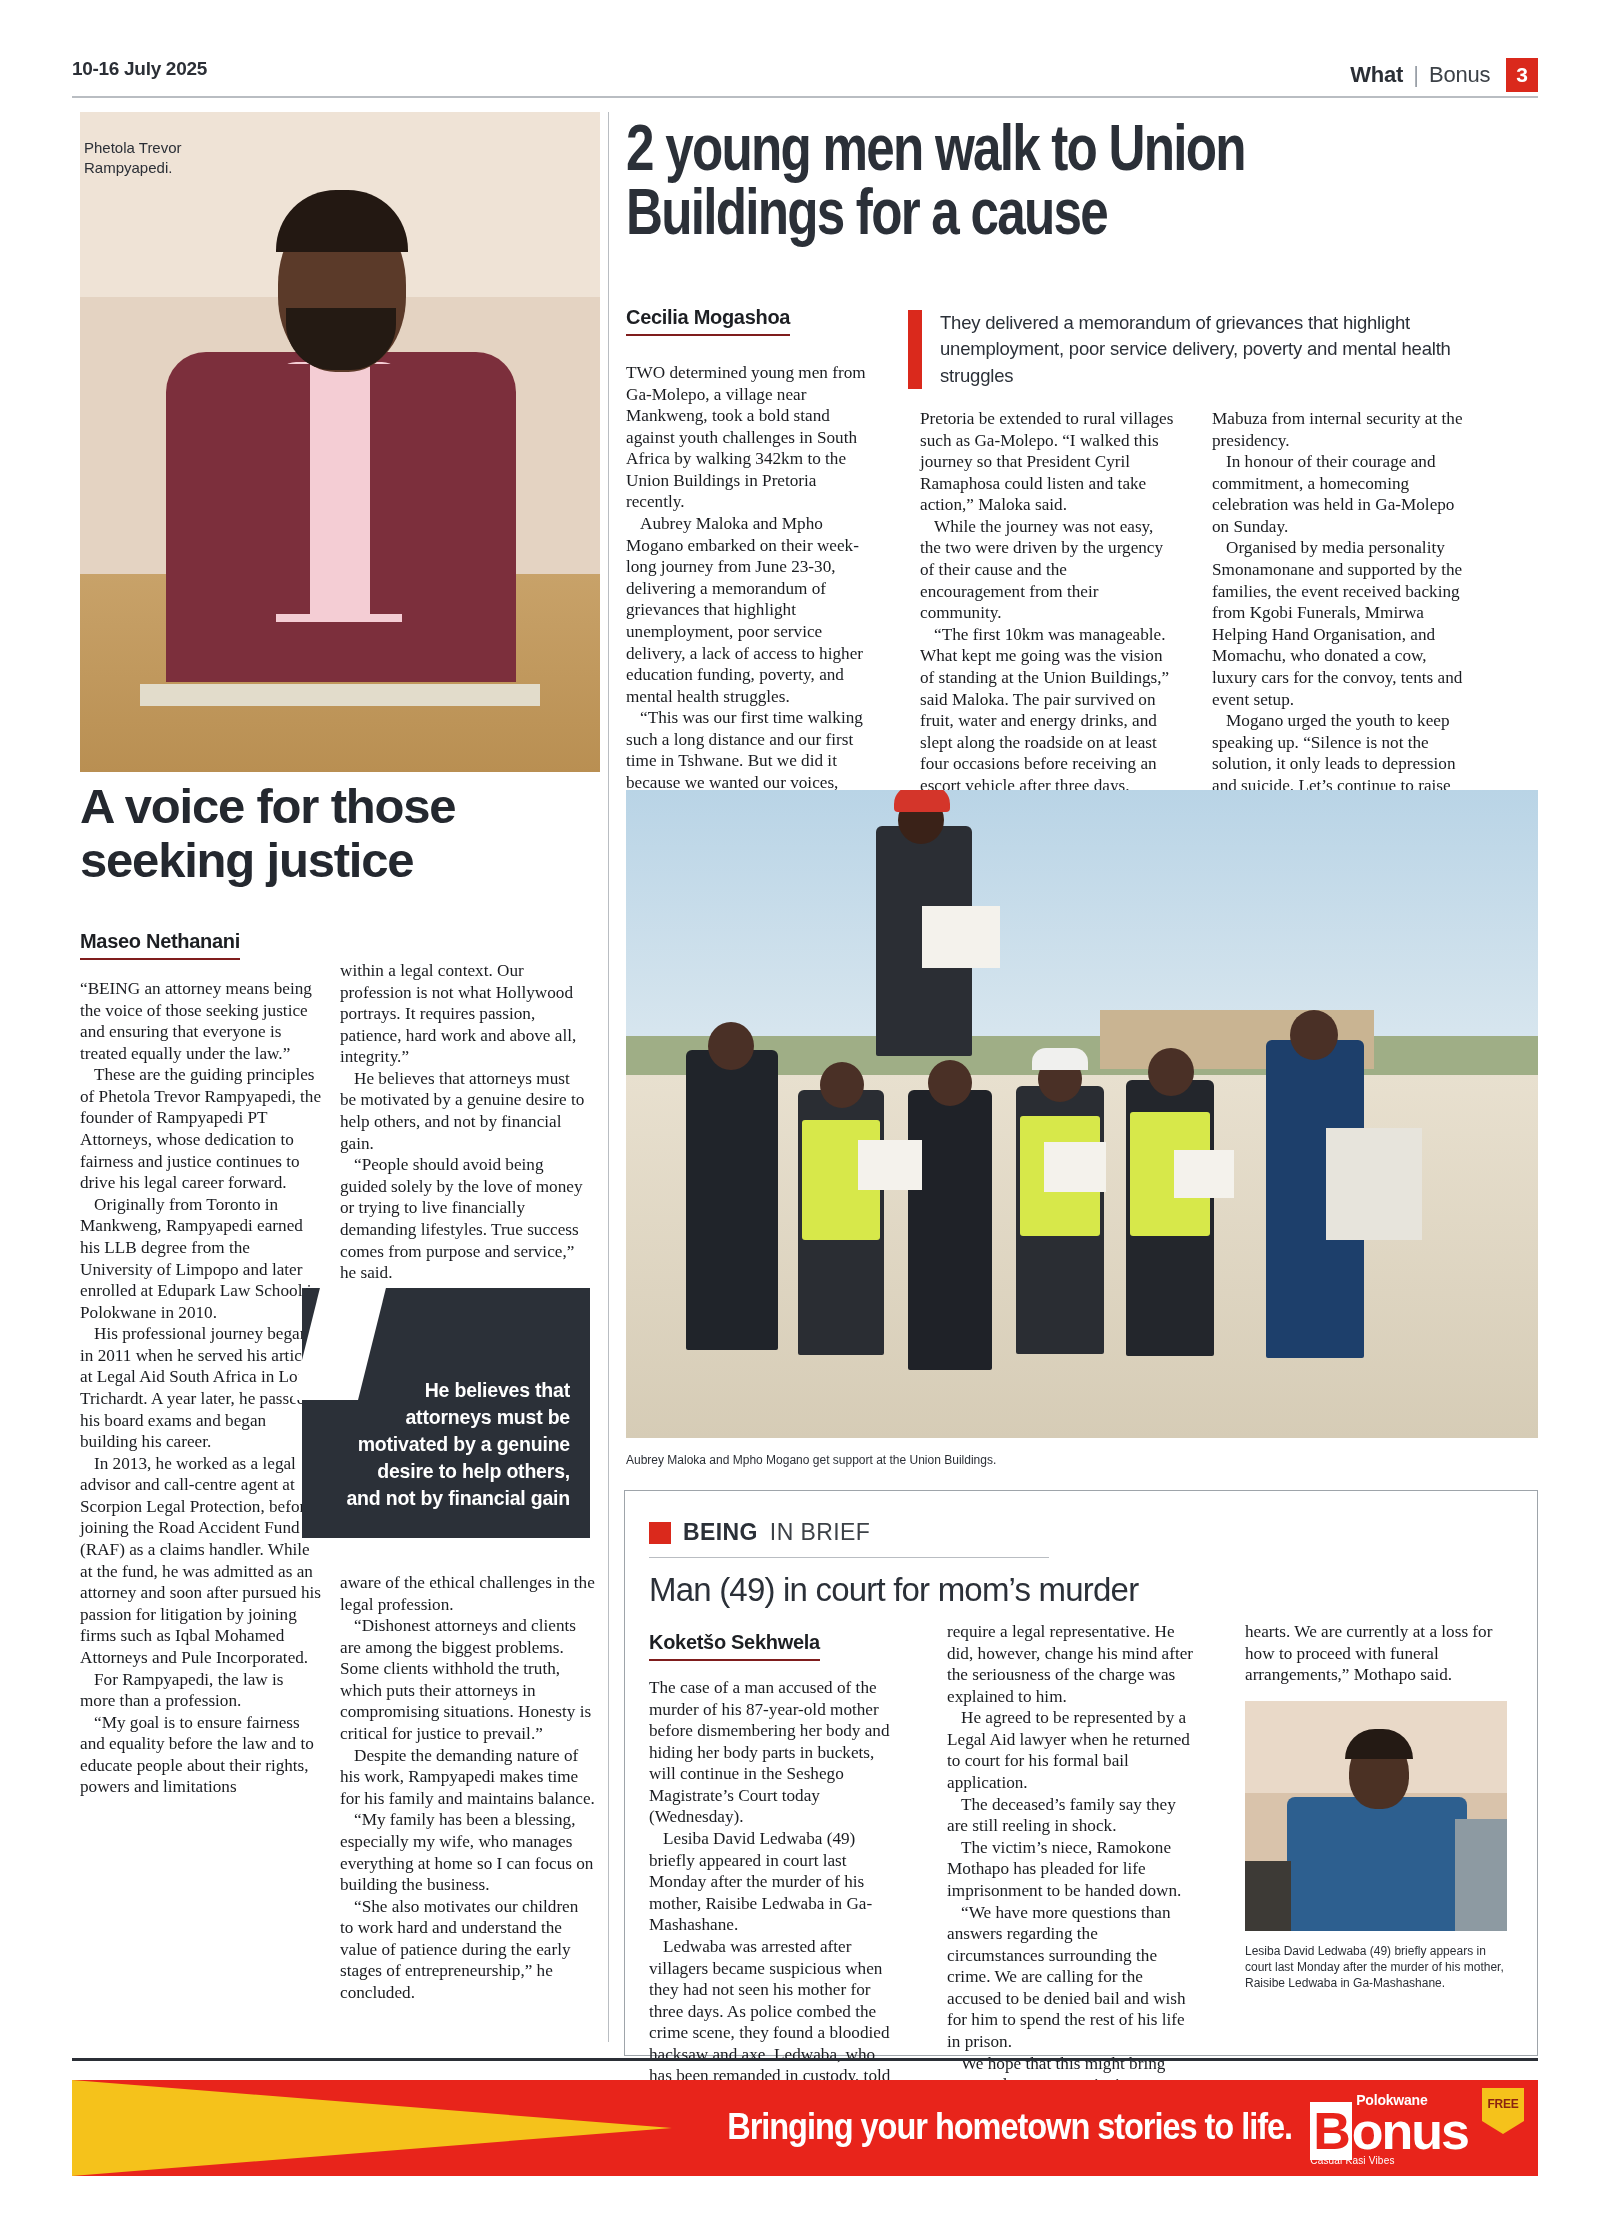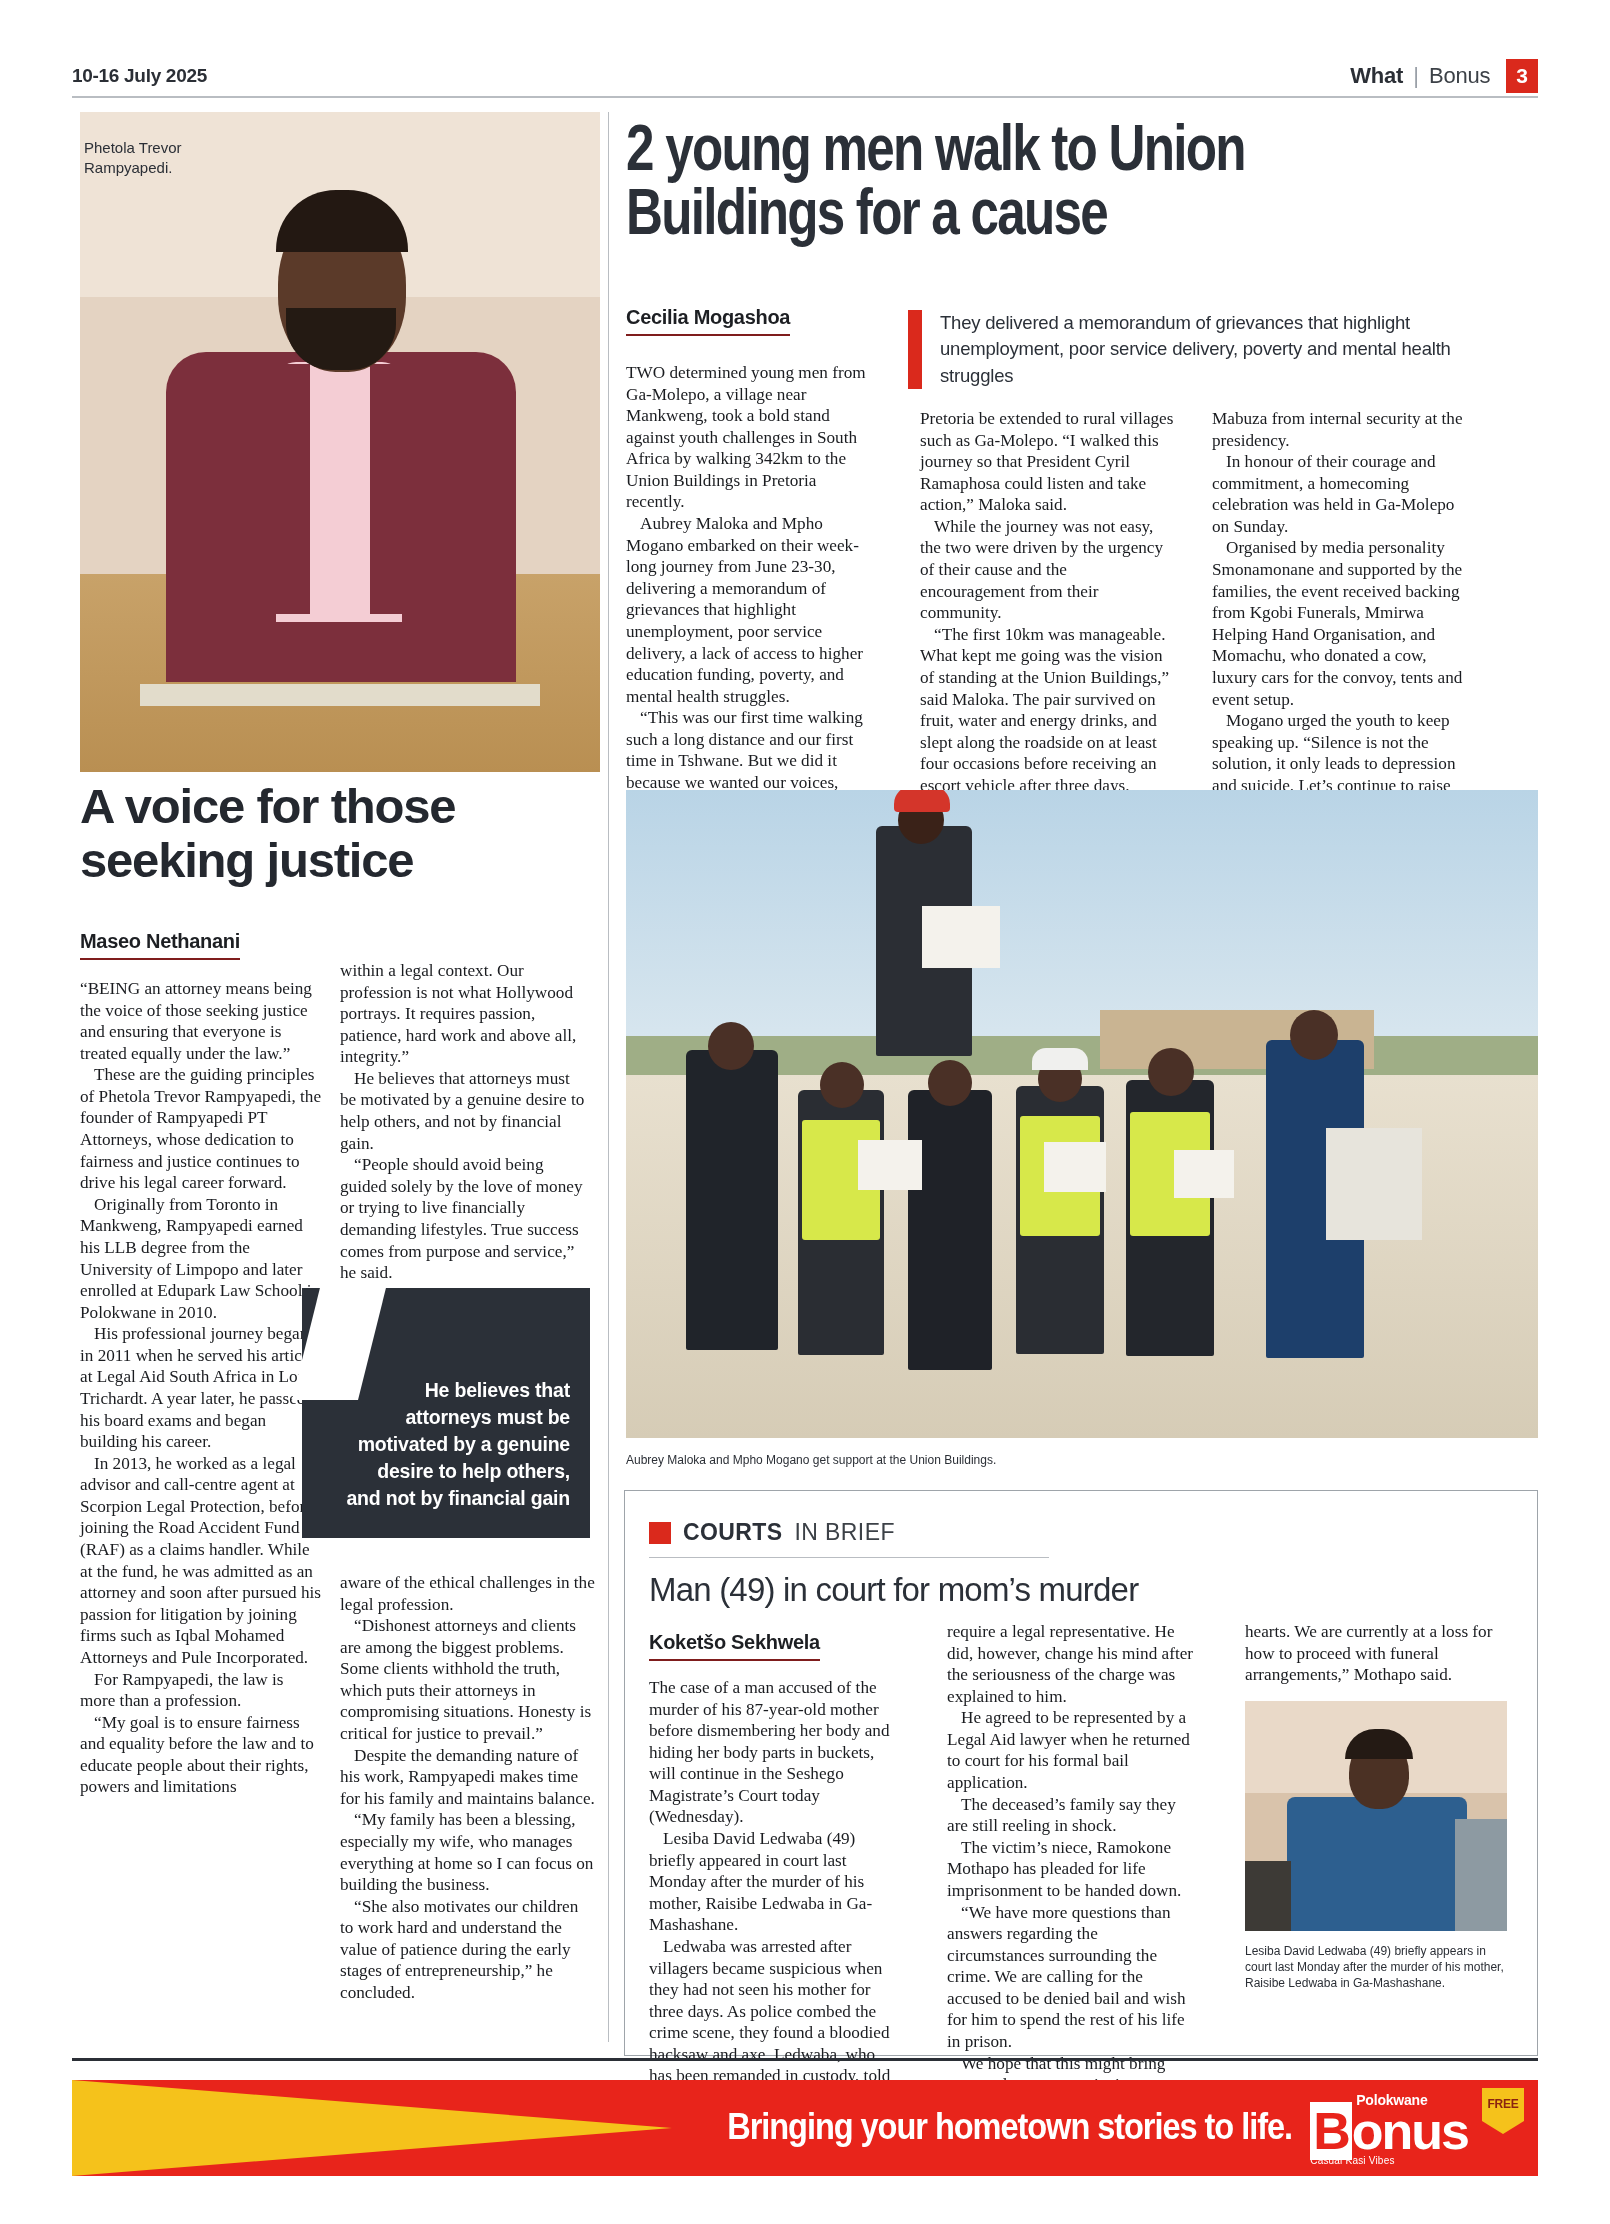--- a/index.html
+++ b/index.html
@@ -8,21 +8,21 @@
     background: #ffffff;
     font-family: "Liberation Serif", serif;
     color: #1d1f23;
     overflow: hidden;
   }
   .page { position: relative; width: 1610px; height: 2224px; padding: 0; }
 
   
   .masthead {
     position: absolute; left: 72px; top: 58px; width: 1466px; height: 36px;
-    display: flex; align-items: center; justify-content: space-between;
+    display: flex; align-items: flex-start; justify-content: space-between;
   }
   .masthead-date {
     font-family: "Liberation Sans", sans-serif;
     font-size: 19px; font-weight: 700; letter-spacing: -0.3px;
     color: #2b2f36;
   }
   .masthead-right {
     display: flex; align-items: center; gap: 10px;
     font-family: "Liberation Sans", sans-serif; font-size: 22px;
   }
@@ -346,21 +346,21 @@
     <div class="ph-paper" style="left:418px; top:352px; width:62px; height:50px;"></div>
     <div class="ph-paper" style="left:548px; top:360px; width:60px; height:48px;"></div>
     <div style="position:absolute; left:700px; top:338px; width:96px; height:112px; background:#e7e4dc;"></div>
   </div>
 
   <div class="caption" style="position:absolute; left:626px; top:1452px; width:900px;">Aubrey Maloka and Mpho Mogano get support at the Union Buildings.</div>
 
   <div class="courts-box">
     <div class="courts-kicker">
       <span class="ck-square"></span>
-      <span class="ck-bold">COURTS</span>
+      <span class="ck-bold">BEING</span>
       <span class="ck-light">IN BRIEF</span>
     </div>
     <div class="courts-rule"></div>
     <h2 class="courts-hl">Man (49) in court for mom’s murder</h2>
 
     <div style="position:absolute; left:24px; top:140px; width:240px;">
       <span class="byline">Koketšo Sekhwela</span>
     </div>
 
     <div class="bodytext" id="ct-col1" style="position:absolute; left:24px; top:186px; width:250px;">

